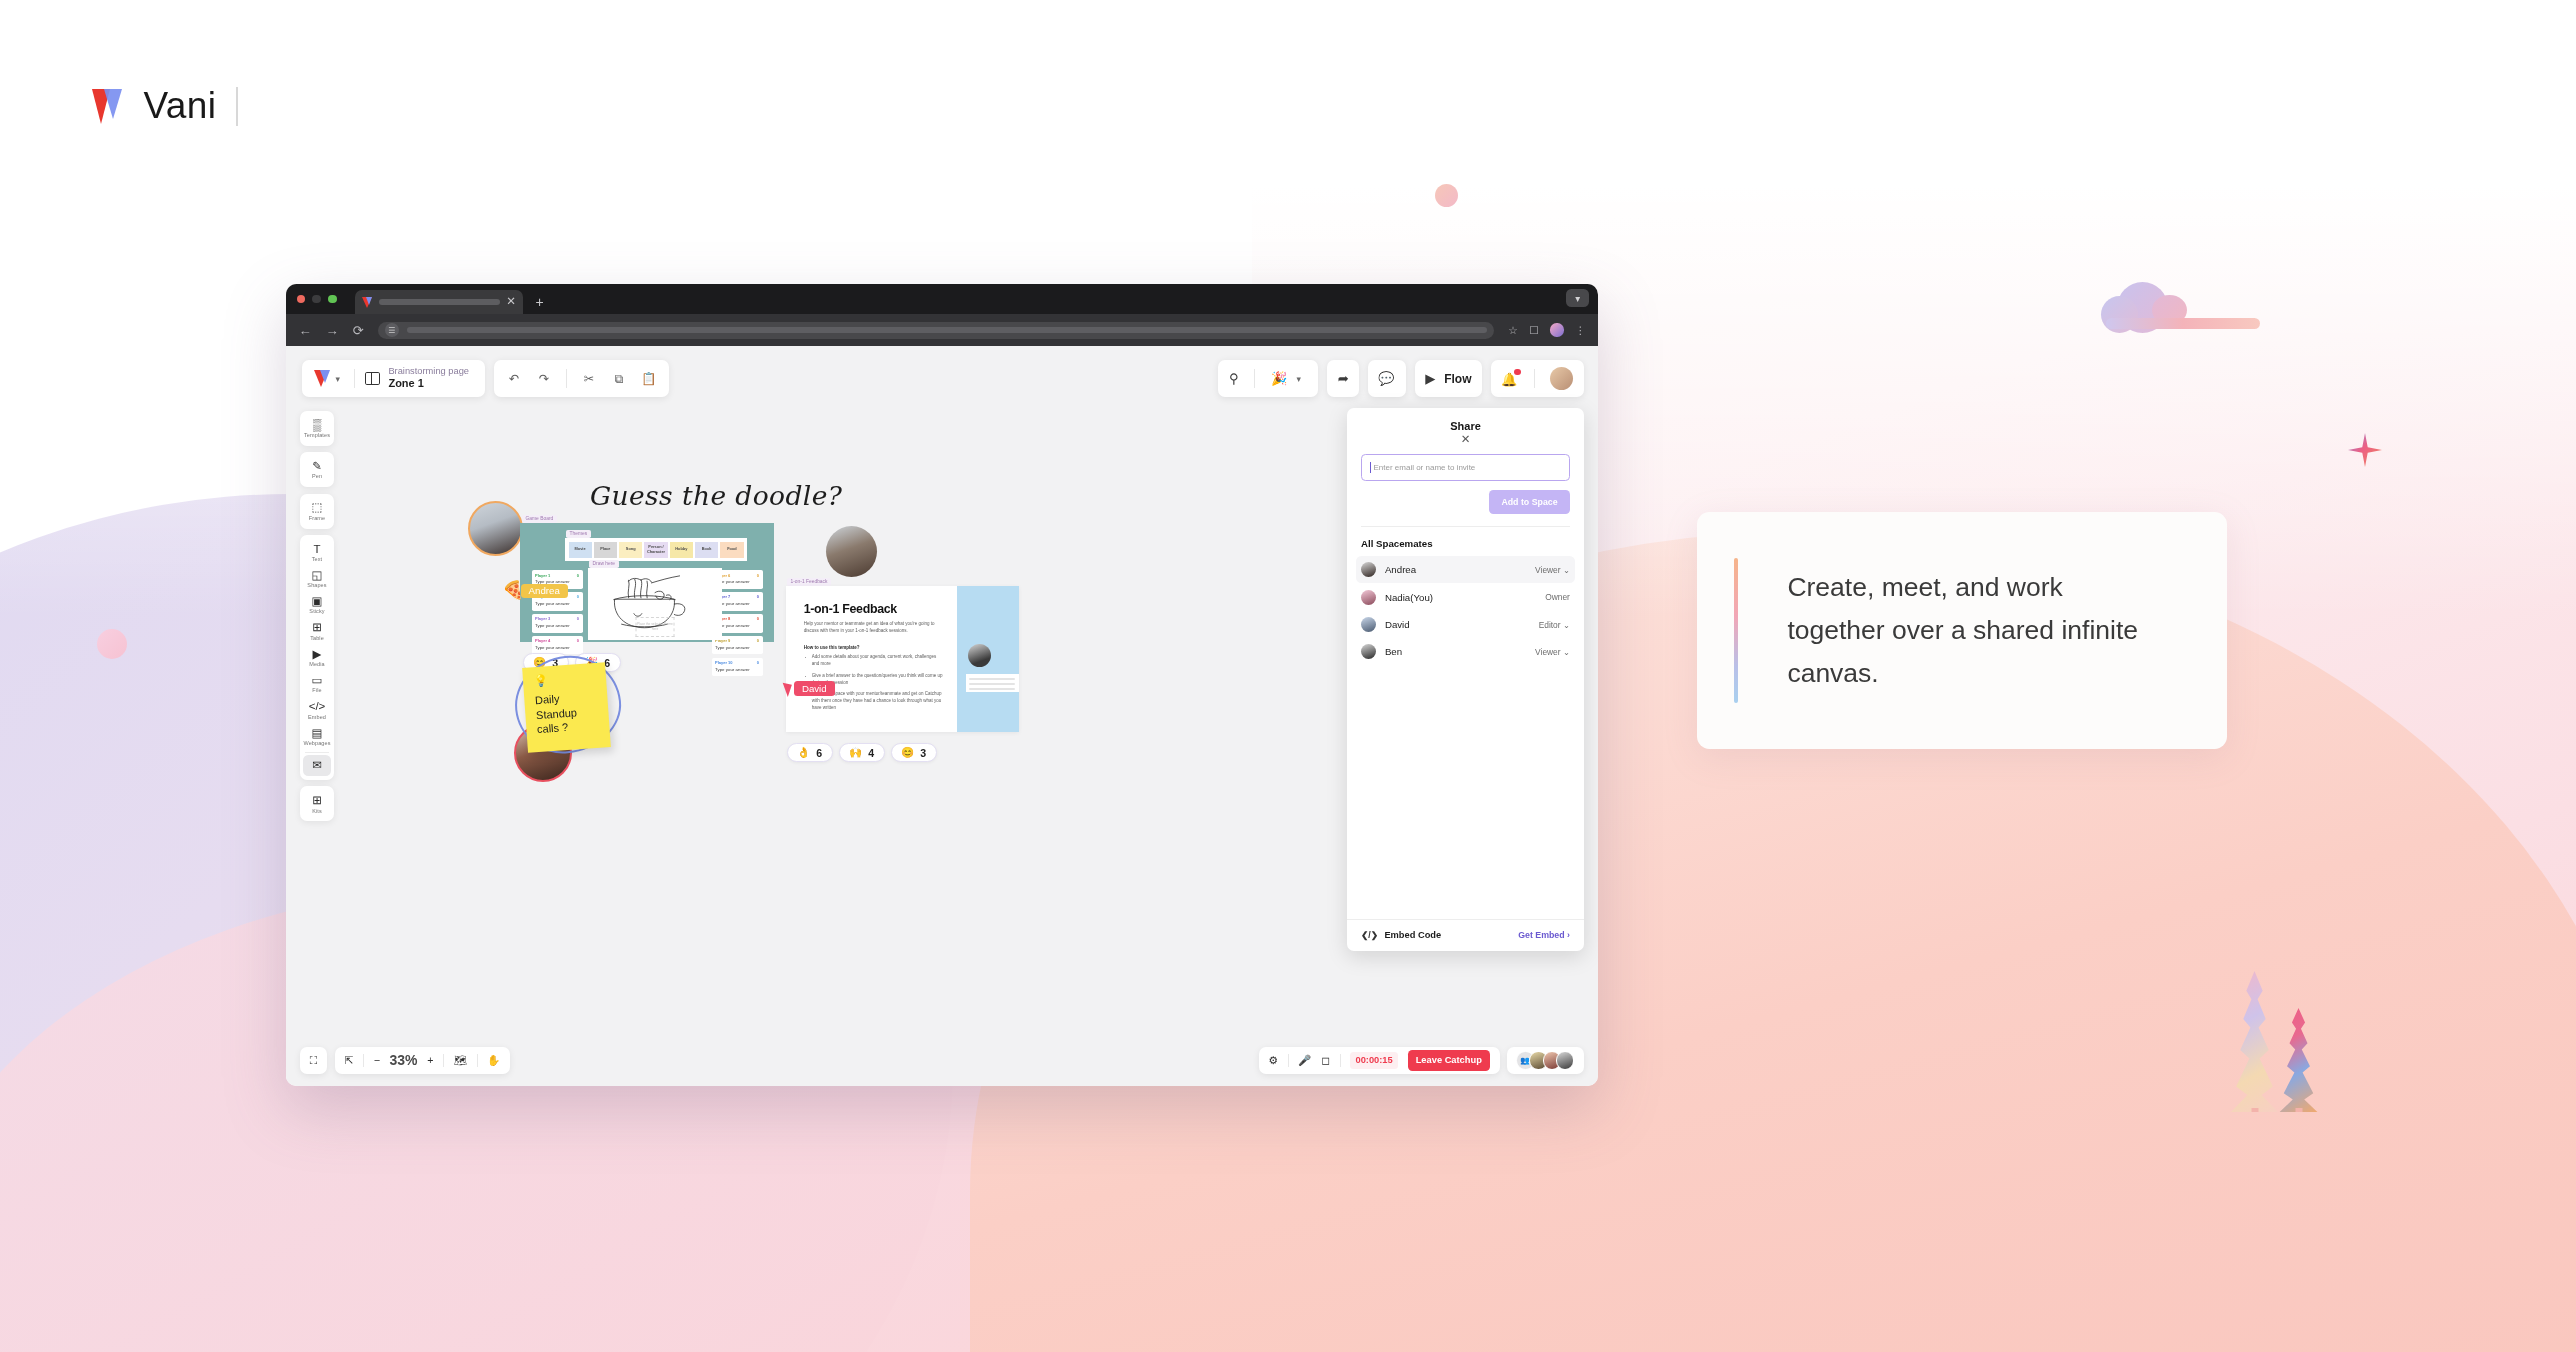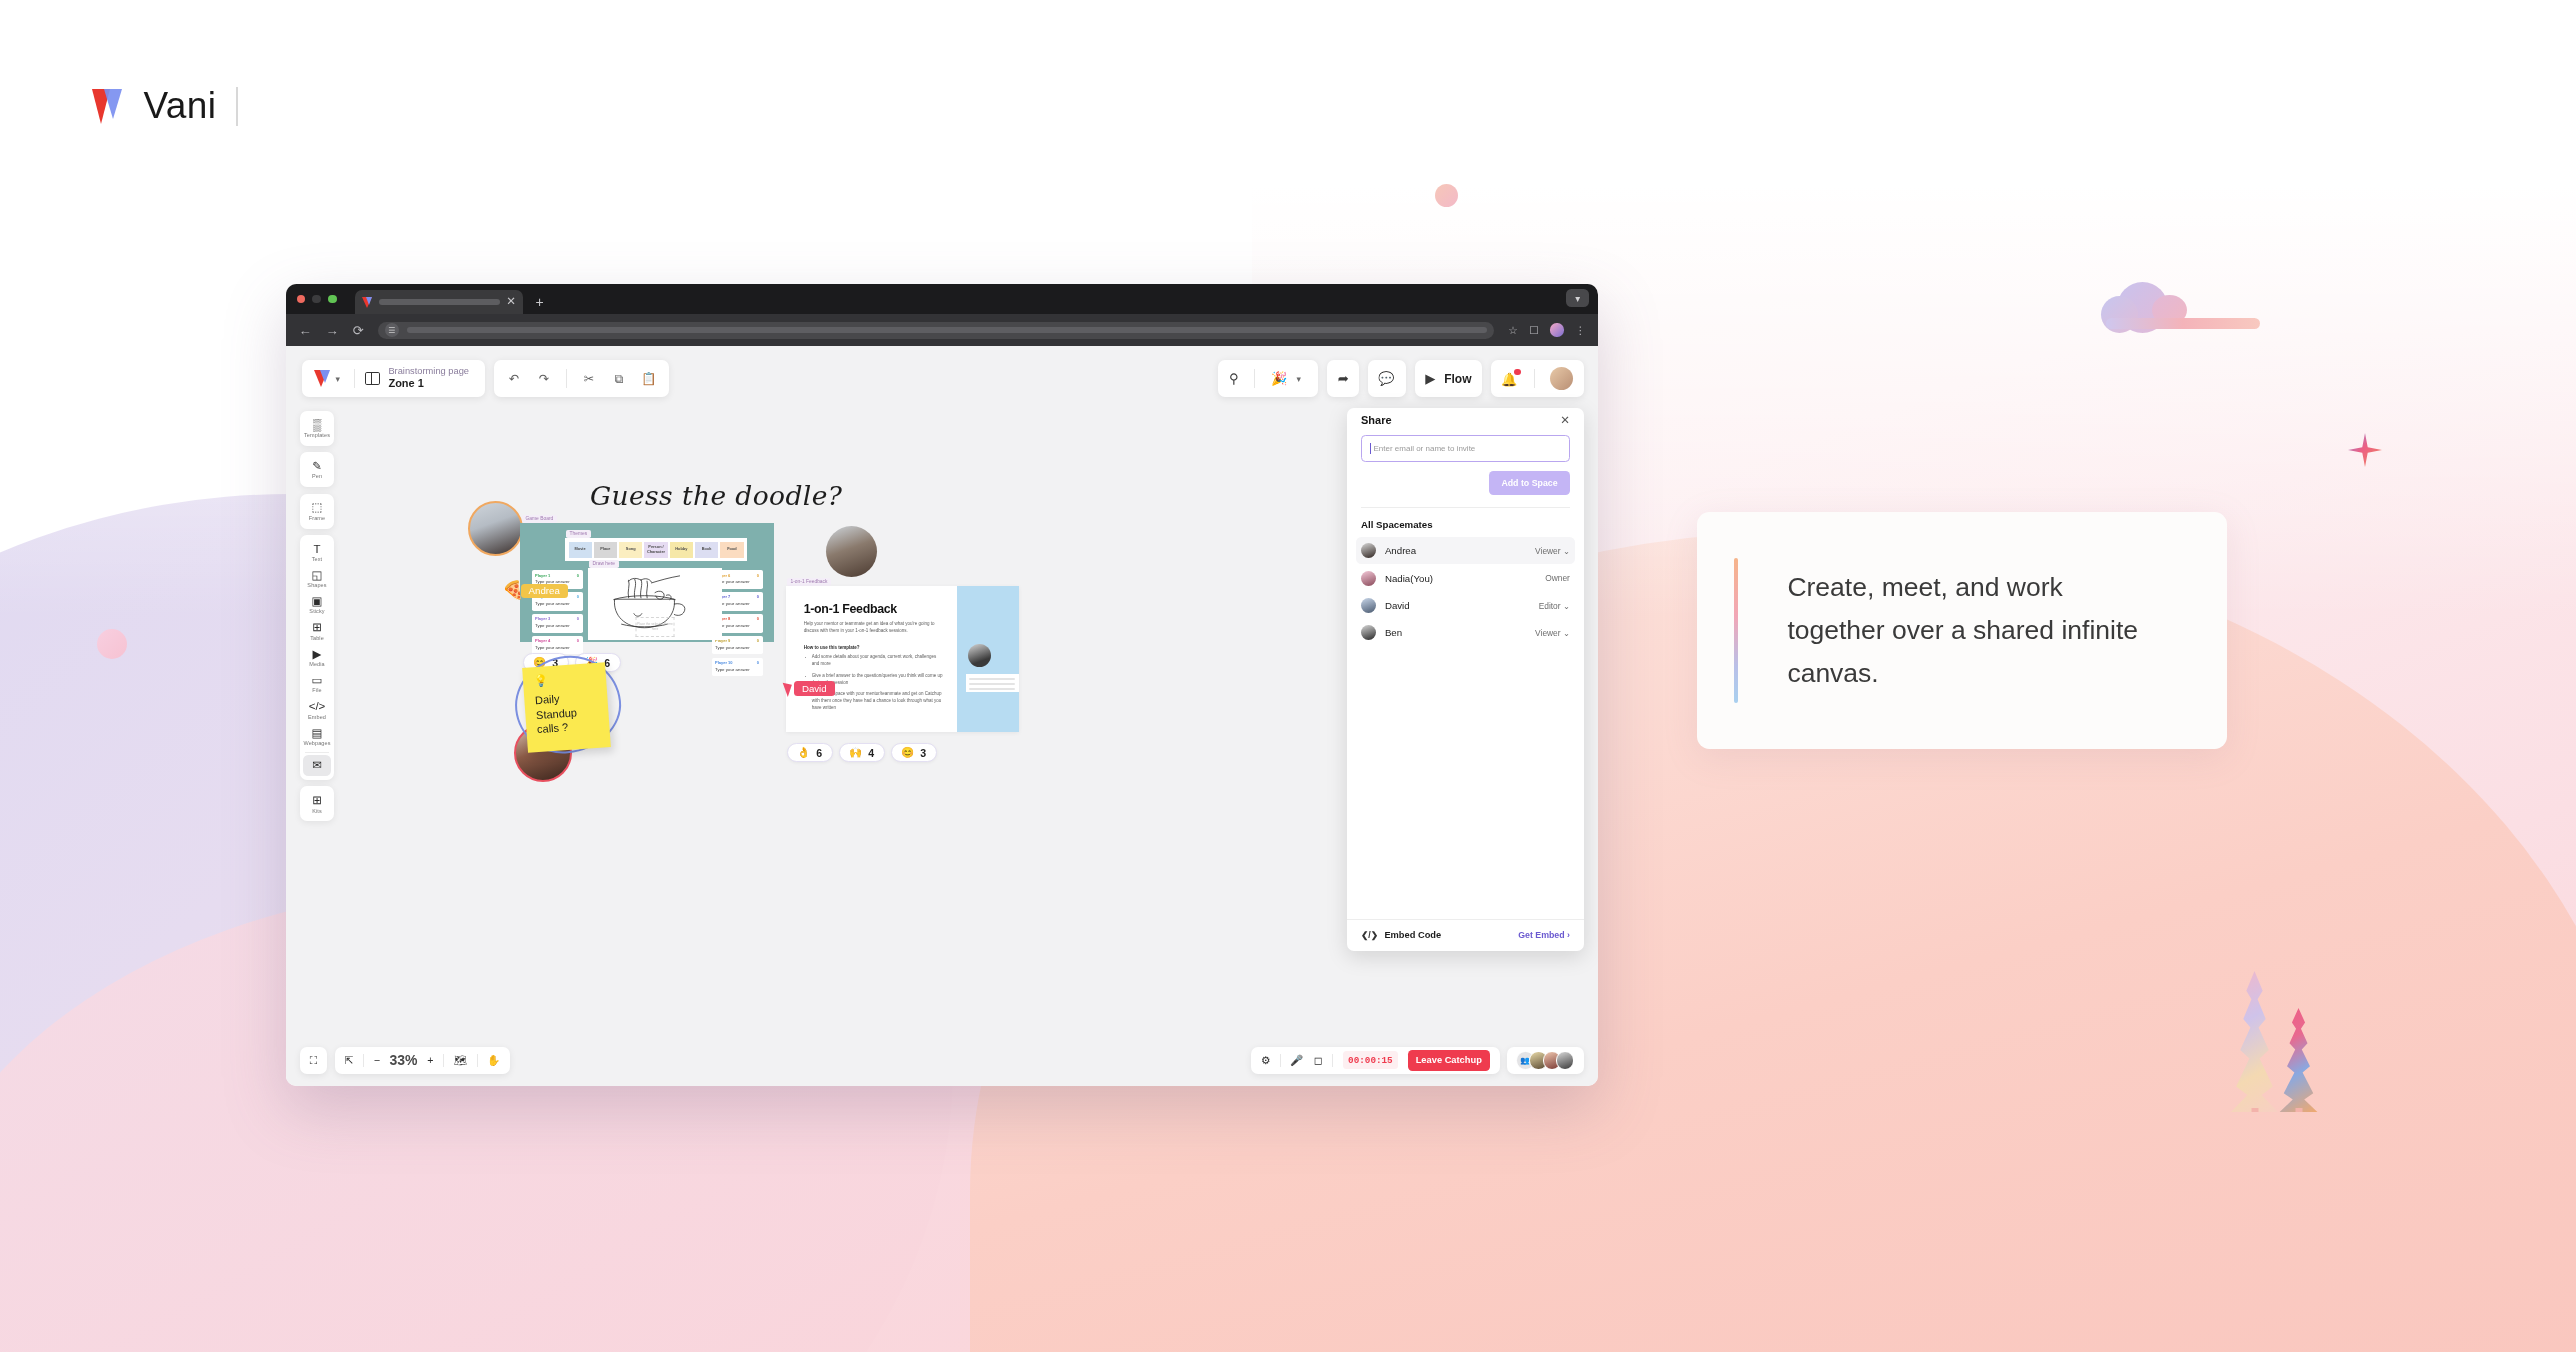--- a/index.html
+++ b/index.html
@@ -281,38 +281,38 @@
   .bl-group { background: #fff; border-radius: 7px; height: 26.5px; display: flex; align-items: center;
     padding: 0 9.7px; gap: 9.7px; box-shadow: 0 1.8px 7px rgba(0,0,0,.08); }
   .bl-ico { font-size: 10.6px; color: #2e2e2e; }
   .zoom-val { font-size: 14px; color: #4a4a4a; font-weight: bold; }
   .bl-sep { width: 0.9px; height: 13.2px; background: #e8e8e8; }
 
   .bottom-right { position: absolute; right: 14px; bottom: 12.4px; display: flex; gap: 7px; z-index: 7; }
   .br-group { background: #fff; border-radius: 7px; height: 26.5px; display: flex; align-items: center;
     padding: 0 9.7px; gap: 9.7px; box-shadow: 0 1.8px 7px rgba(0,0,0,.08); }
   .timer { font-size: 9.3px; color: #ef3b4e; font-weight: bold; background: #fdeff1;
-    padding: 3.5px 5.3px; border-radius: 3.5px; font-family: Liberation Mono, monospace; }
+    padding: 3.5px 5.3px; border-radius: 3.5px; }
   .leave-btn { background: #ef3b4e; color: #fff; font-size: 9.3px; font-weight: bold;
     border-radius: 4.4px; padding: 5.3px 8px; border: none; text-align: center; }
   .part-stack { display: flex; align-items: center; }
   .part-stack .pa { width: 18.5px; height: 18.5px; border-radius: 50%; border: 1.3px solid #fff;
     margin-left: -5.3px; }
   .pa0 { background: #e4e4e6; display: flex !important; align-items: center; justify-content: center;
     font-size: 8px; color: #5a5a5a; margin-left: 0 !important; }
   .pa1 { background: linear-gradient(160deg,#e8d9a8,#5a4a32); }
   .pa2 { background: linear-gradient(160deg,#f0c8b0,#7a3a34); }
   .pa3 { background: linear-gradient(160deg,#d8d8d8,#3a3a3a); }
 
   
   .share-panel { position: absolute; right: 14px; top: 62px; width: 237px; height: 543px;
     background: #fff; border-radius: 7px; z-index: 6;
     box-shadow: 0 5.3px 21px rgba(0,0,0,.13); display: flex; flex-direction: column; }
   .sp-head { display: flex; align-items: center; justify-content: space-between;
-    padding: 5px 14px 8px; }
+    padding: 12px 14px 8px; flex-direction: column; }
   .sp-title { font-size: 11px; font-weight: bold; color: #151515; }
   .sp-close { font-size: 11.5px; color: #555; }
   .sp-body { padding: 0 14px; }
   .sp-input { width: 100%; height: 26.5px; border: 1.2px solid #b9a6ef; border-radius: 4.4px;
     padding: 0 8px; font-size: 8px; color: #9b9b9b; display: flex; align-items: center; }
   .sp-caret { width: 0.9px; height: 11.5px; background: #6b5ad0; margin-right: 2.6px; }
   .sp-addrow { display: flex; justify-content: flex-end; margin-top: 9.7px; }
   .sp-add { background: #c4b5f5; color: #fff; font-size: 8.8px; font-weight: bold;
     border: none; border-radius: 4.4px; padding: 7px 12.4px; }
   .sp-divider { height: 0.9px; background: #ededed; margin: 11.5px 14px 0; }

